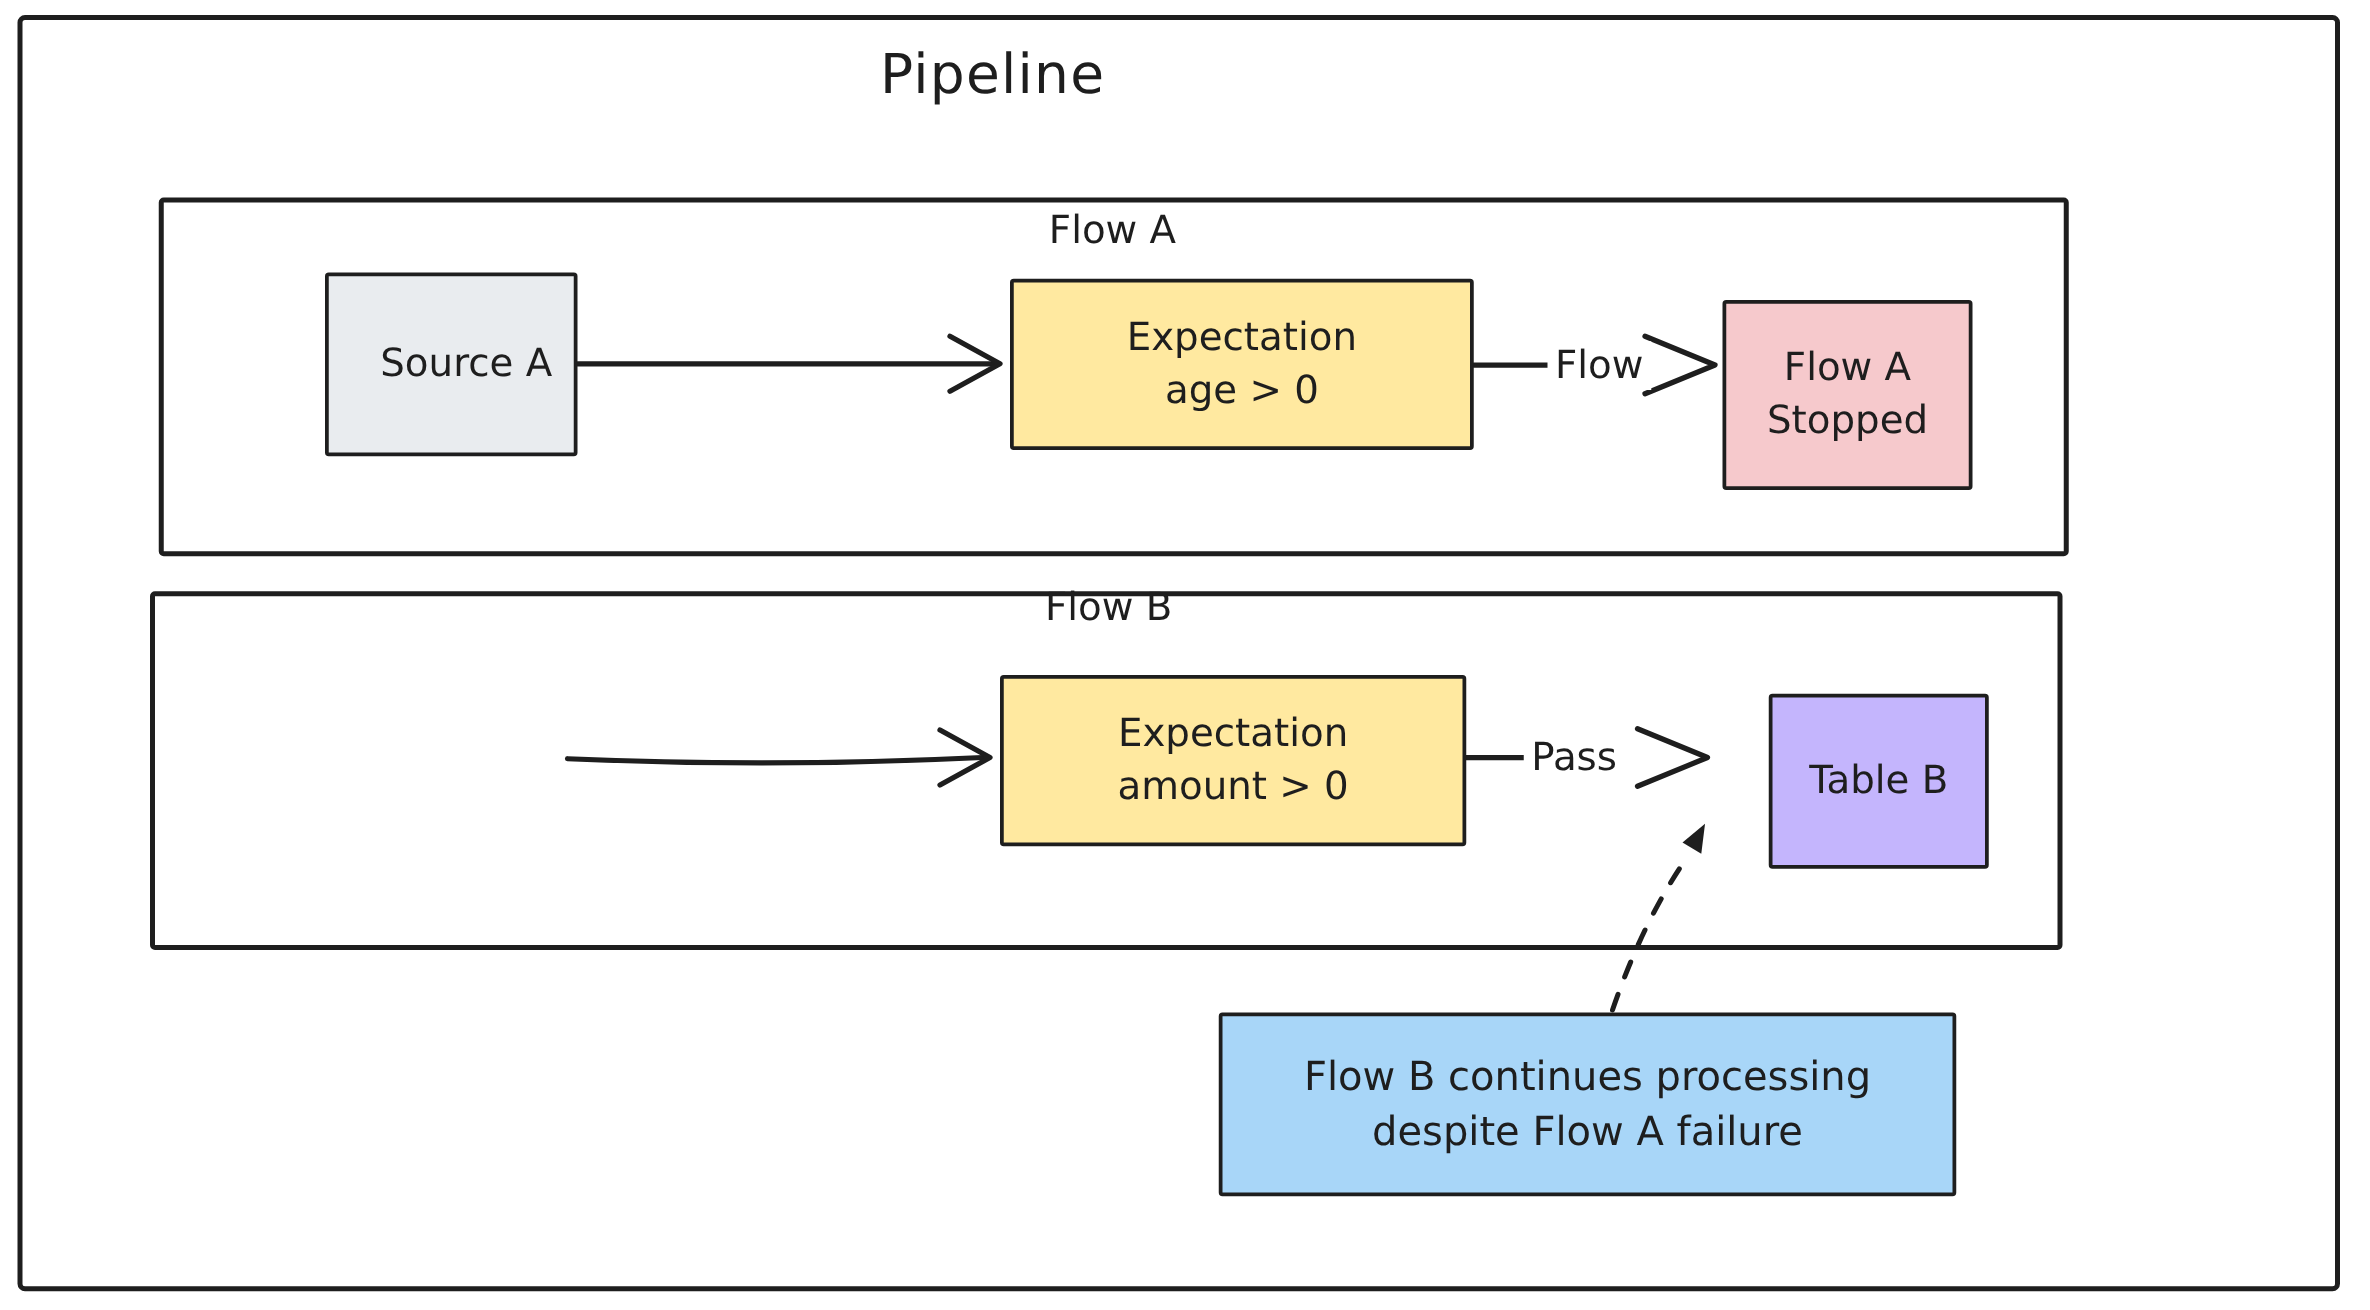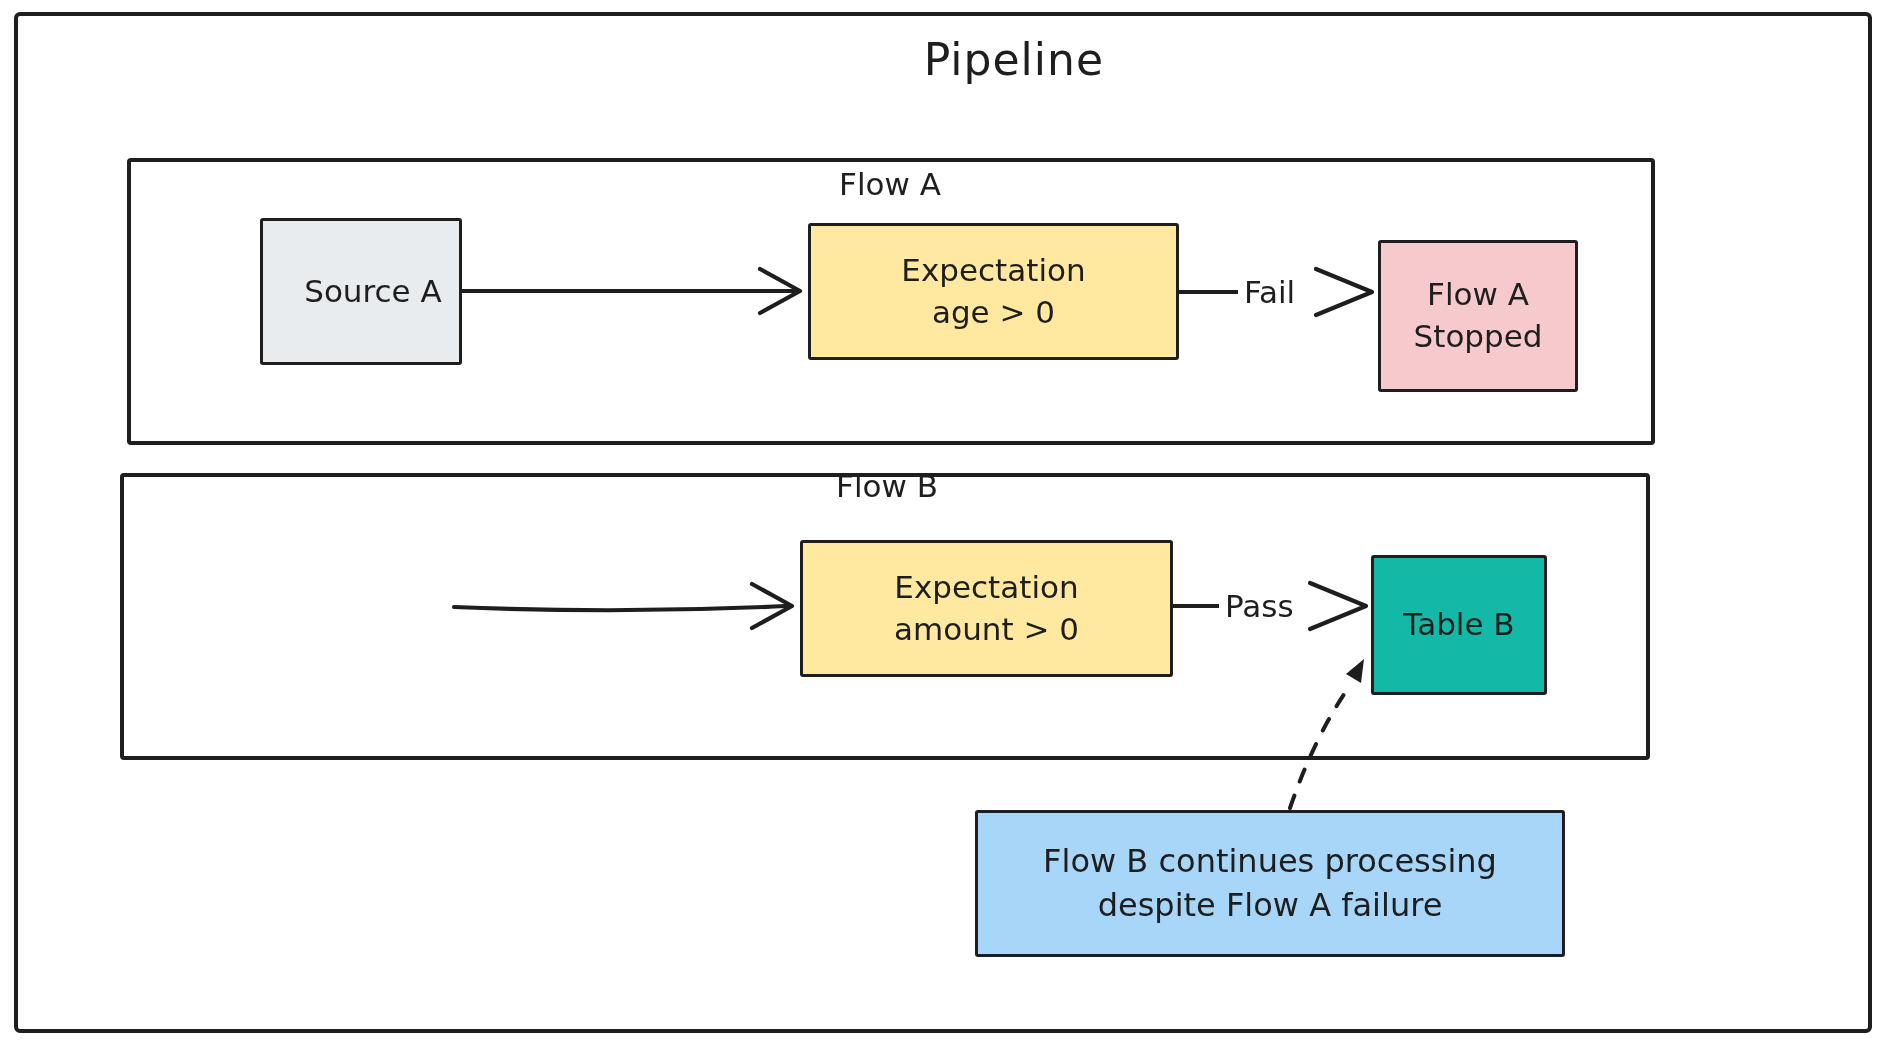--- a/index.html
+++ b/index.html
@@ -10,21 +10,21 @@
   }
   .canvas{position:absolute;left:0;top:0;width:1896px;height:1048px;}
 
   
   .frame{position:absolute;border:4px solid #1e1e1e;border-radius:4px;background:transparent;box-sizing:border-box;}
   .outer-frame{left:14px;top:12px;width:1858px;height:1021px;border-radius:6px;}
   .frame-a{left:127px;top:158px;width:1528px;height:287px;}
   .frame-b{left:120px;top:473px;width:1530px;height:287px;}
 
   .diagram-title{
-    position:absolute;left:704px;top:34px;width:400px;text-align:right;
+    position:absolute;left:704px;top:34px;width:400px;text-align:left;
     font-size:44px;line-height:1.2;letter-spacing:1px;
   }
   .frame-label{
     position:absolute;width:300px;text-align:center;font-size:31px;line-height:1.2;
   }
   .frame-label.a{left:740px;top:166px;}
   .frame-label.b{left:737px;top:468px;}
 
   
   .node{
@@ -84,27 +84,27 @@
     <div>Source A</div>
   </div>
   <div class="node exp-a" style="background-color: rgb(255, 233, 160); border-color: rgb(30, 30, 30);">
     <div>Expectation</div>
     <div>age &gt; 0</div>
   </div>
   <div class="node stop-a" style="background-color: rgb(246, 201, 204); border-color: rgb(30, 30, 30);">
     <div>Flow A</div>
     <div>Stopped</div>
   </div>
-  <div class="edge-label fail">Fail</div>
+  <div class="edge-label fail">Flow</div>
 
   <div class="node exp-b" style="background-color: rgb(255, 233, 160); border-color: rgb(30, 30, 30);">
     <div>Expectation</div>
     <div>amount &gt; 0</div>
   </div>
-  <div class="node tbl-b" style="background-color: #14b8a6; border-color: rgb(30, 30, 30);">
+  <div class="node tbl-b" style="background-color: #c4b5fd; border-color: rgb(30, 30, 30); margin-left: 44px;">
     <div>Table B</div>
   </div>
   <div class="edge-label pass">Pass</div>
 
   <div class="node note-b" style="background-color: rgb(168, 214, 248); border-color: rgb(30, 30, 30);">
     <div>Flow B continues processing</div>
     <div>despite Flow A failure</div>
   </div>
 
 </div>

